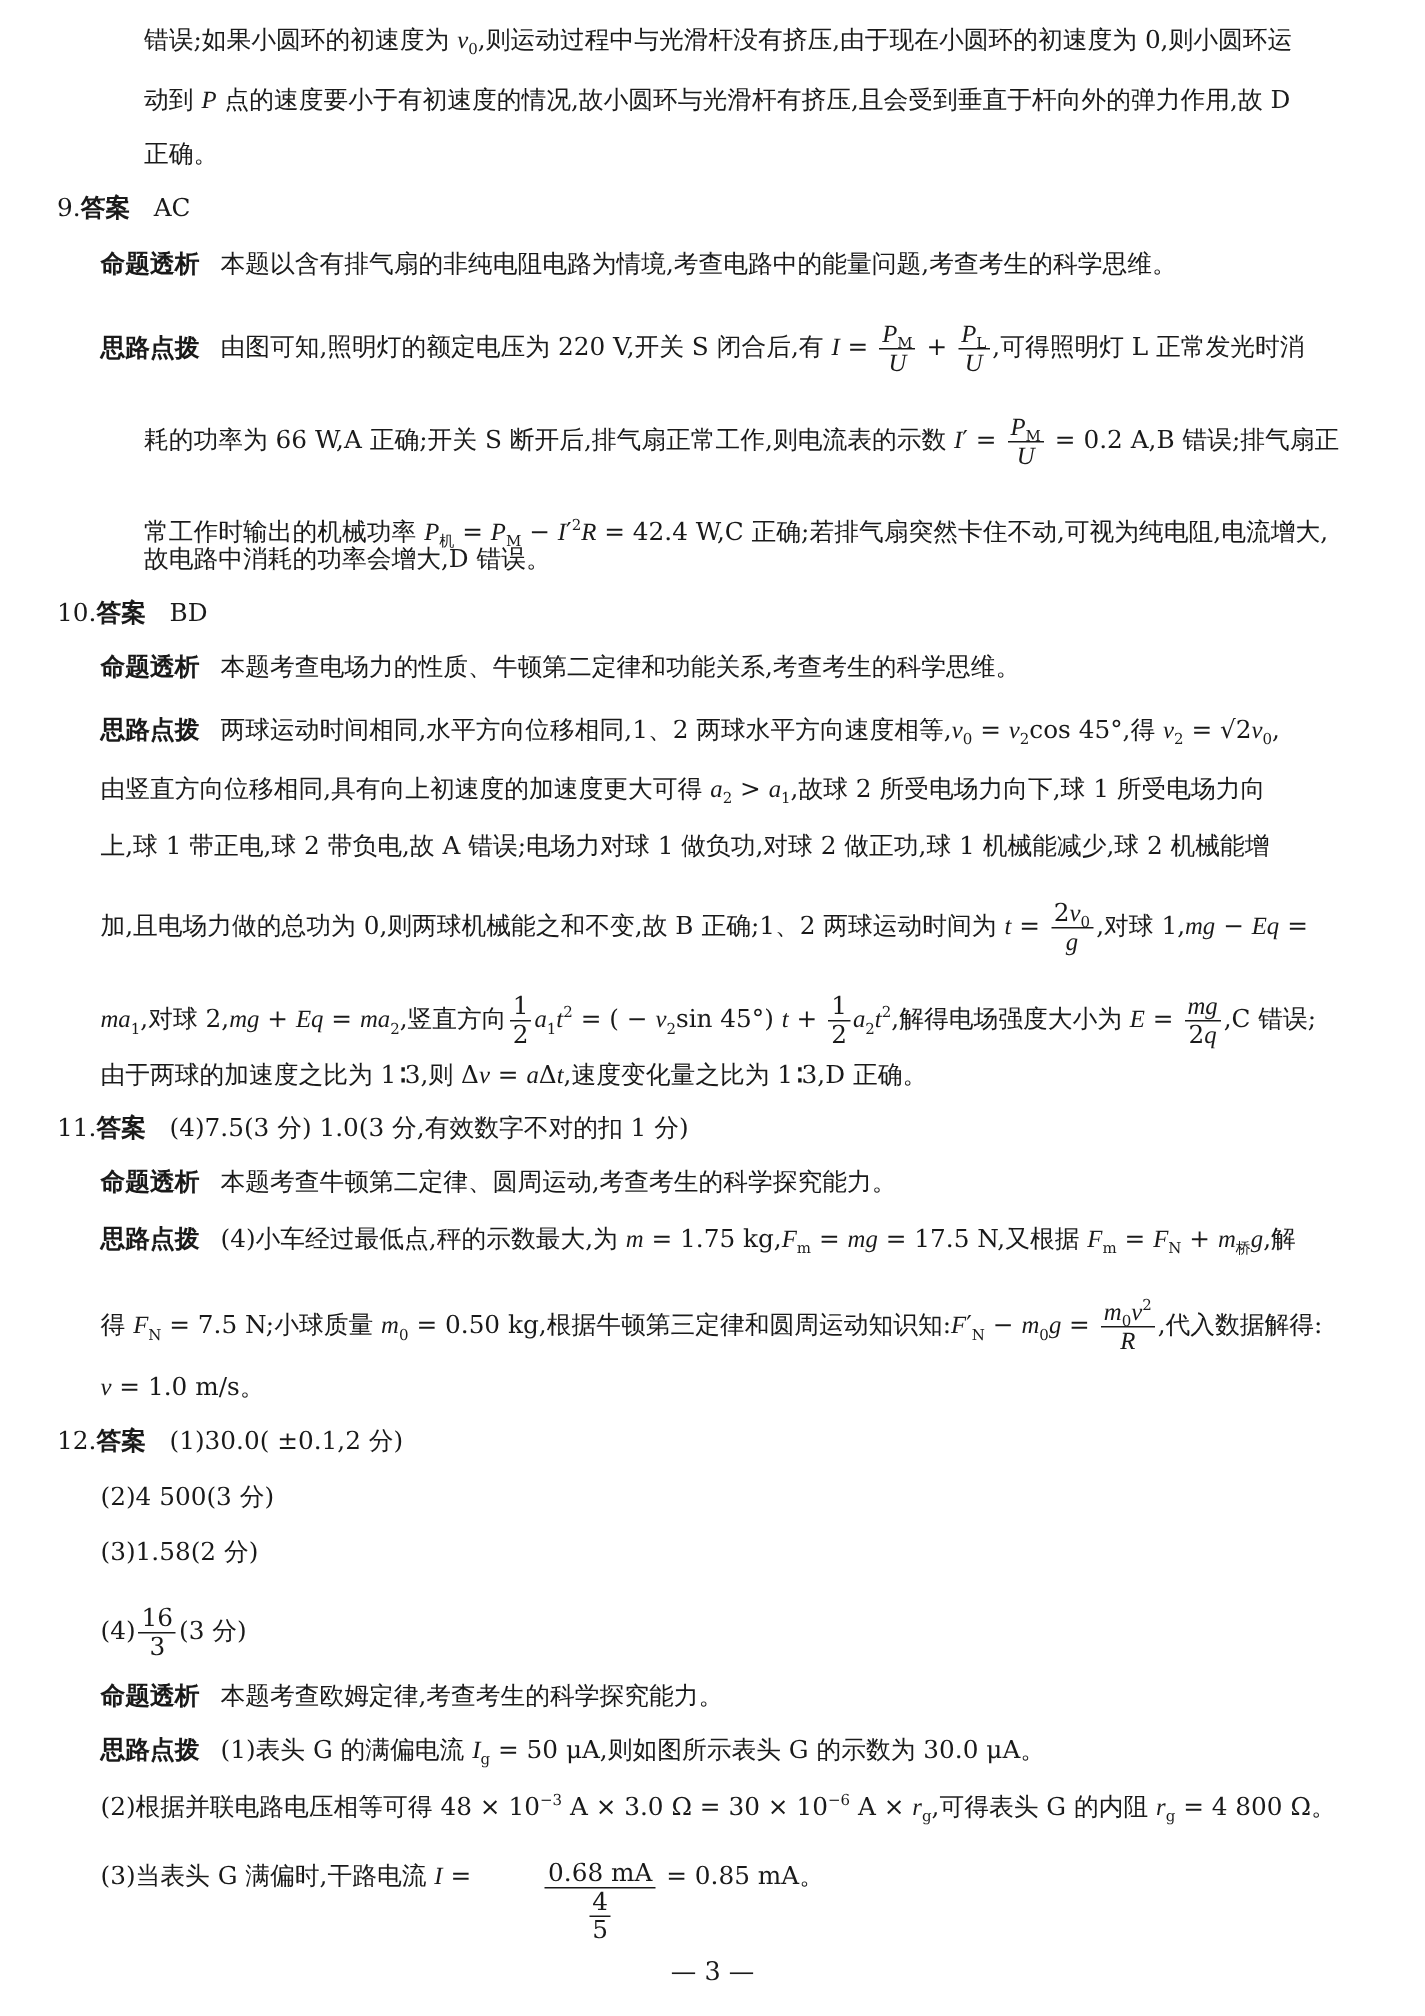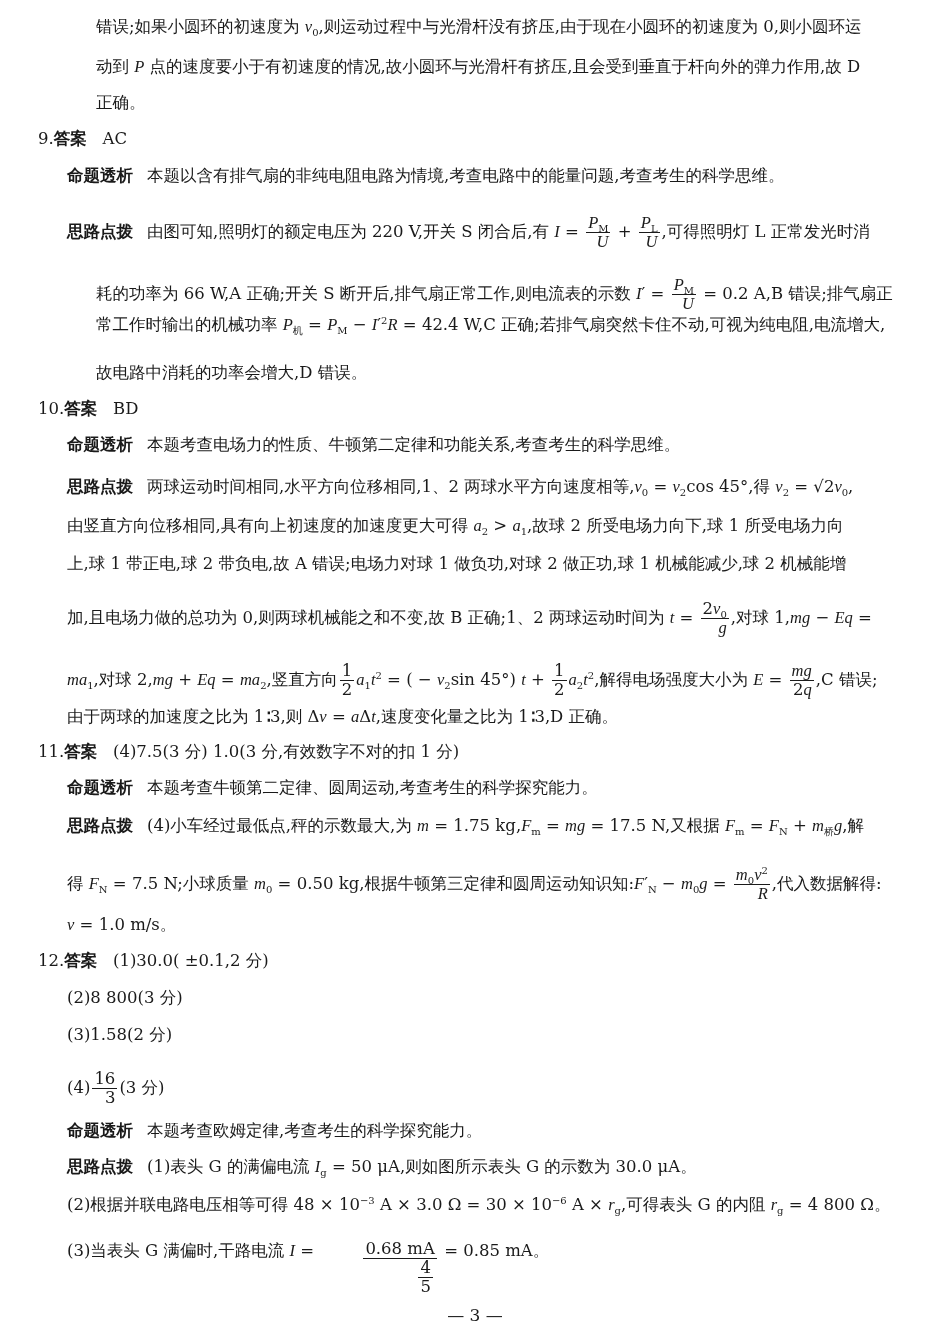--- a/index.html
+++ b/index.html
@@ -9,21 +9,21 @@
     color: #1a1a1a; font-size: 16.5px;
   }
   .ln { position: absolute; white-space: nowrap; line-height: 22px; }
   .ind1 { left: 60px; margin-left: 36px; }
   .ind2 { left: 67px; }
   .q { left: 38px; }
   .b { font-weight: bold; font-family: "DejaVu Sans", "Liberation Sans", sans-serif; }
   .lbl { font-weight: bold; font-family: "DejaVu Sans", "Liberation Sans", sans-serif; margin-right: 14px; text-align: right; }
   .it { font-style: italic; font-family: "Liberation Serif", serif; }
   sub, sup { font-size: 10px; line-height: 0; }
-  .frac { display: inline-block; vertical-align: middle; text-align: right; line-height: 18px; margin: 0 2px; }
+  .frac { display: inline-block; vertical-align: middle; text-align: center; line-height: 18px; margin: 0 2px; }
   .frac .num { display: block; border-bottom: 1px solid #1a1a1a; padding: 0 2px; }
   .frac .den { display: block; padding: 0 2px; }
   .page-num { position: absolute; left: 0; width: 950px; top: 1305px; text-align: center; font-size: 17px; }
 </style>
 </head>
 <body>
 
 <div class="ln ind1" style="top:16px">错误;如果小圆环的初速度为 <span class="it">v</span><sub>0</sub>,则运动过程中与光滑杆没有挤压,由于现在小圆环的初速度为 0,则小圆环运</div>
 <div class="ln ind1" style="top:56px">动到 <span class="it">P</span> 点的速度要小于有初速度的情况,故小圆环与光滑杆有挤压,且会受到垂直于杆向外的弹力作用,故 D</div>
 <div class="ln ind1" style="top:92px">正确。</div>
@@ -31,21 +31,21 @@
 <div class="ln q" style="top:128px">
   <span>9.</span><span class="b">答案</span>&nbsp;&nbsp;&nbsp;<span>AC</span>
 </div>
 <div class="ln ind2" style="top:165px">
   <span class="lbl">命题透析</span><span>本题以含有排气扇的非纯电阻电路为情境,考查电路中的能量问题,考查考生的科学思维。</span>
 </div>
 <div class="ln ind2" style="top:214px">
   <span class="lbl">思路点拨</span>由图可知,照明灯的额定电压为 220 V,开关 S 闭合后,有 <span class="it">I</span> = <span class="frac"><span class="num"><span class="it">P</span><sub>M</sub></span><span class="den it">U</span></span> + <span class="frac"><span class="num"><span class="it">P</span><sub>L</sub></span><span class="den it">U</span></span>,可得照明灯 L 正常发光时消
 </div>
 <div class="ln ind1" style="top:276px">耗的功率为 66 W,A 正确;开关 S 断开后,排气扇正常工作,则电流表的示数 <span class="it">I</span>′ = <span class="frac"><span class="num"><span class="it">P</span><sub>M</sub></span><span class="den it">U</span></span> = 0.2 A,B 错误;排气扇正</div>
-<div class="ln ind1" style="top:314px">常工作时输出的机械功率 <span class="it">P</span><sub>机</sub> = <span class="it">P</span><sub>M</sub> − <span class="it">I</span>′<sup>2</sup><span class="it">R</span> = 42.4 W,C 正确;若排气扇突然卡住不动,可视为纯电阻,电流增大,</div>
+<div class="ln ind1" style="top:344px">常工作时输出的机械功率 <span class="it">P</span><sub>机</sub> = <span class="it">P</span><sub>M</sub> − <span class="it">I</span>′<sup>2</sup><span class="it">R</span> = 42.4 W,C 正确;若排气扇突然卡住不动,可视为纯电阻,电流增大,</div>
 <div class="ln ind1" style="top:362px">故电路中消耗的功率会增大,D 错误。</div>
 
 <div class="ln q" style="top:398px">
   <span>10.</span><span class="b">答案</span>&nbsp;&nbsp;&nbsp;<span>BD</span>
 </div>
 <div class="ln ind2" style="top:434px">
   <span class="lbl">命题透析</span><span>本题考查电场力的性质、牛顿第二定律和功能关系,考查考生的科学思维。</span>
 </div>
 <div class="ln ind2" style="top:476px">
   <span class="lbl">思路点拨</span>两球运动时间相同,水平方向位移相同,1、2 两球水平方向速度相等,<span class="it">v</span><sub>0</sub> = <span class="it">v</span><sub>2</sub>cos 45°,得 <span class="it">v</span><sub>2</sub> = √2<span class="it">v</span><sub>0</sub>,
@@ -64,21 +64,21 @@
 </div>
 <div class="ln ind2" style="top:815px">
   <span class="lbl">思路点拨</span>(4)小车经过最低点,秤的示数最大,为 <span class="it">m</span> = 1.75 kg,<span class="it">F</span><sub>m</sub> = <span class="it">mg</span> = 17.5 N,又根据 <span class="it">F</span><sub>m</sub> = <span class="it">F</span><sub>N</sub> + <span class="it">m</span><sub>桥</sub><span class="it">g</span>,解
 </div>
 <div class="ln ind2" style="top:866px">得 <span class="it">F</span><sub>N</sub> = 7.5 N;小球质量 <span class="it">m</span><sub>0</sub> = 0.50 kg,根据牛顿第三定律和圆周运动知识知:<span class="it">F</span>′<sub>N</sub> − <span class="it">m</span><sub>0</sub><span class="it">g</span> = <span class="frac"><span class="num"><span class="it">m</span><sub>0</sub><span class="it">v</span><sup>2</sup></span><span class="den it">R</span></span>,代入数据解得:</div>
 <div class="ln ind2" style="top:914px"><span class="it">v</span> = 1.0 m/s。</div>
 
 <div class="ln q" style="top:950px">
   <span>12.</span><span class="b">答案</span>&nbsp;&nbsp;&nbsp;<span>(1)30.0( ±0.1,2 分)</span>
 </div>
-<div class="ln ind2" style="top:987px">(2)8 800(3 分)</div>
+<div class="ln ind2" style="top:987px">(2)4 500(3 分)</div>
 <div class="ln ind2" style="top:1024px">(3)1.58(2 分)</div>
 <div class="ln ind2" style="top:1070px">(4)<span class="frac"><span class="num">16</span><span class="den">3</span></span>(3 分)</div>
 <div class="ln ind2" style="top:1120px">
   <span class="lbl">命题透析</span><span>本题考查欧姆定律,考查考生的科学探究能力。</span>
 </div>
 <div class="ln ind2" style="top:1156px">
   <span class="lbl">思路点拨</span>(1)表头 G 的满偏电流 <span class="it">I</span><sub>g</sub> = 50 μA,则如图所示表头 G 的示数为 30.0 μA。
 </div>
 <div class="ln ind2" style="top:1194px">(2)根据并联电路电压相等可得 48 × 10<sup>−3</sup> A × 3.0 Ω = 30 × 10<sup>−6</sup> A × <span class="it">r</span><sub>g</sub>,可得表头 G 的内阻 <span class="it">r</span><sub>g</sub> = 4 800 Ω。</div>
 <div class="ln ind2" style="top:1240px">(3)当表头 G 满偏时,干路电流 <span class="it">I</span> = <span class="frac" style="vertical-align:top;margin-left:44px;"><span class="num">0.68 mA</span><span class="den"><span class="frac"><span class="num">4</span><span class="den">5</span></span></span></span> = 0.85 mA。</div>

